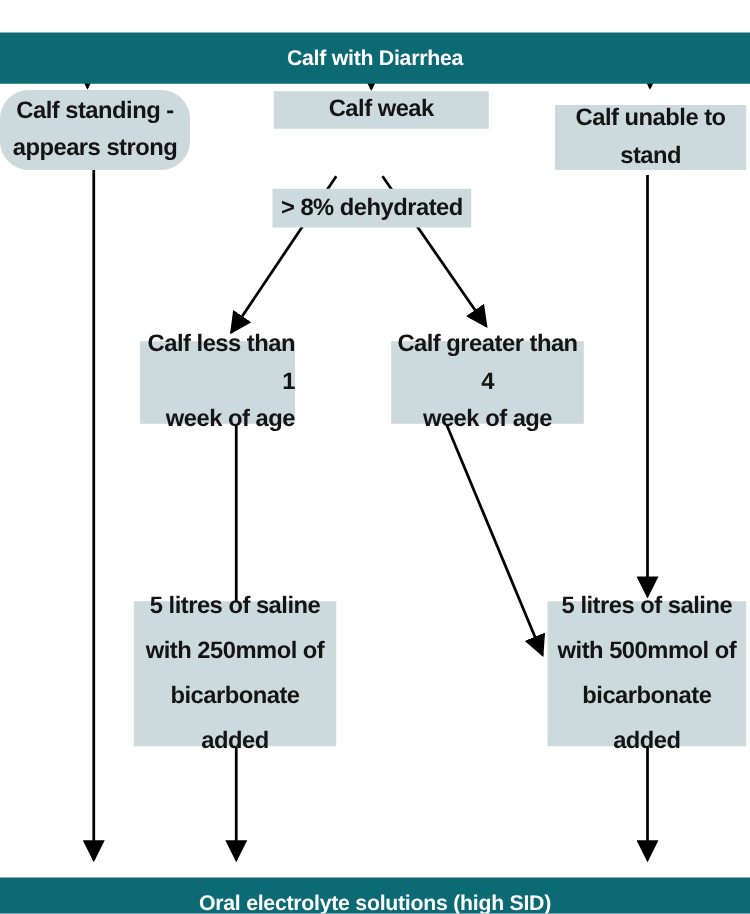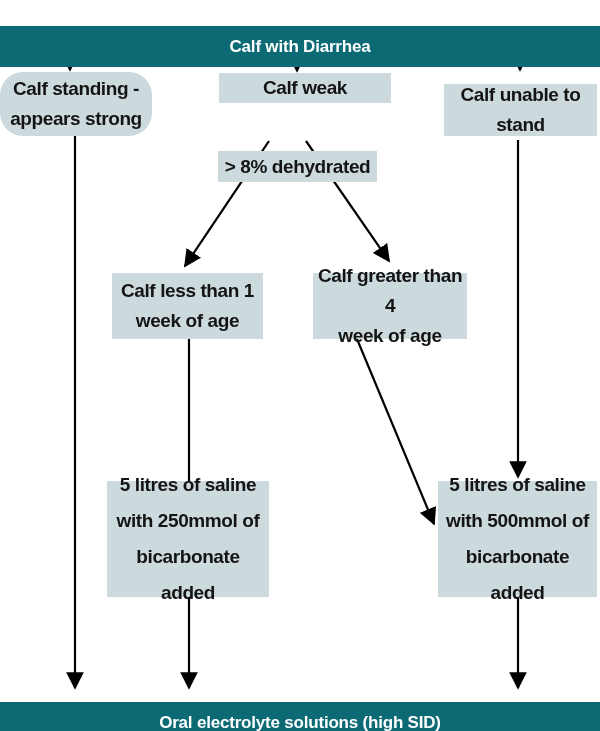--- a/index.html
+++ b/index.html
@@ -42,21 +42,21 @@
     text-align: center;
     white-space: pre-line;
     font-size: 19px;
     letter-spacing: -0.4px;
     line-height: 30px;
   }
   .node.standing   { left: 0px;   top: 72px;  width: 152px; height: 64px; border-radius: 23px; }
   .node.weak       { left: 219px; top: 73px;  width: 172px; height: 30px; }
   .node.dehydrated { left: 218px; top: 109px; width: 159px; height: 31px; margin-top: 42px; }
   .node.unable     { left: 444px; top: 84px;  width: 153px; height: 52px; }
-  .node.less-week  { left: 112px; top: 273px; width: 151px; height: 66px; }
+  .node.less-week  { left: 112px; top: 273px; width: 124px; height: 66px; text-align: right; }
   .node.greater-week { left: 313px; top: 273px; width: 154px; height: 66px; }
   .node.saline250  { left: 107px; top: 481px; width: 162px; height: 116px; line-height: 36px; }
   .node.saline500  { left: 438px; top: 481px; width: 159px; height: 116px; line-height: 36px; }
 </style>
 </head>
 <body>
 
 <div class="canvas">
 
   <svg class="arrows-layer" width="600" height="731" viewBox="0 0 600 731" xmlns="http://www.w3.org/2000/svg">

